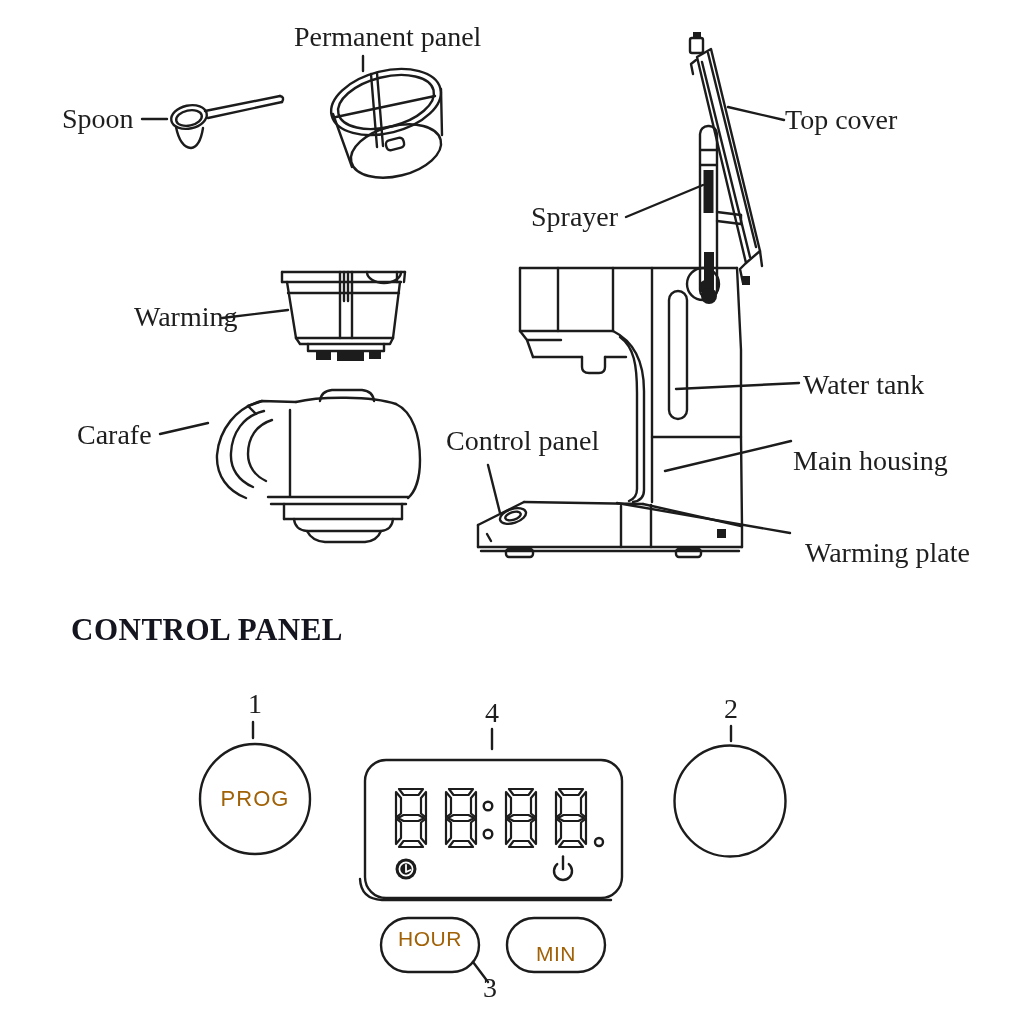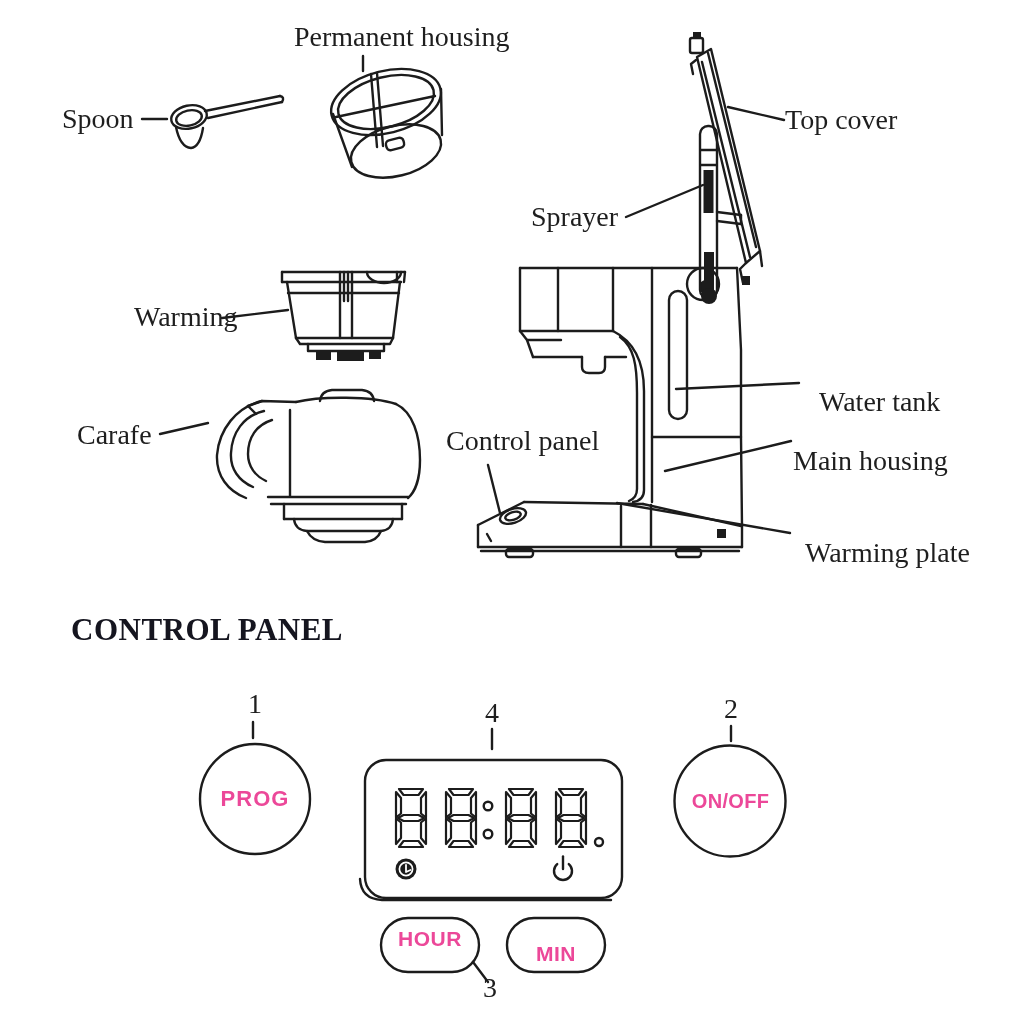--- a/index.html
+++ b/index.html
@@ -10,21 +10,21 @@
   }
   svg.canvas { position:absolute; left:0; top:0; }
   .ln  { fill:none; stroke:#1c1c1c; stroke-width:2.4; stroke-linecap:round; stroke-linejoin:round; }
   .fl  { fill:#1c1c1c; stroke:none; }
   #seg8 path { fill:#ffffff; stroke:#1c1c1c; stroke-width:2.2; stroke-linejoin:round; }
   .label   { position:absolute; font-size:28px; white-space:nowrap; color:#1e1e1e; }
   .callout { position:absolute; font-size:28px; color:#1e1e1e; width:20px; text-align:center; }
   .heading { position:absolute; left:71px; top:612px; font-size:31px; font-weight:bold;
              letter-spacing:.5px; color:#15151f; white-space:nowrap; }
   .btnlabel{ position:absolute; display:flex; align-items:center; justify-content:center;
-             font-family:"Liberation Sans","DejaVu Sans",sans-serif; font-weight:700; color:#ec4899; }
+             font-family:"Liberation Sans","DejaVu Sans",sans-serif; font-weight:400; color:#a16207; }
   .bl-prog  { left:200px; top:744px; width:110px; height:110px; font-size:22px; letter-spacing:1px; }
   .bl-onoff { left:675px; top:746px; width:111px; height:111px; font-size:20px; letter-spacing:.3px; }
   .bl-hour  { left:381px; top:918px; width:98px;  height:42px;  font-size:21px; letter-spacing:.5px; }
   .bl-min   { left:507px; top:918px; width:98px;  height:72px;  font-size:21px; letter-spacing:.5px; }
   .display-hit { position:absolute; left:365px; top:760px; width:257px; height:138px; }
   .sr { position:absolute; width:1px; height:1px; overflow:hidden; clip:rect(0 0 0 0); white-space:nowrap; }
 </style>
 </head>
 <body>
 
@@ -206,40 +206,39 @@
         <path d="M 406,872 L 406,865 M 406,872 L 410.5,870" stroke="#ffffff" stroke-width="1.8" fill="none" stroke-linecap="round"></path>
       </g>
 
       <g>
         <path class="ln" d="M 557.2,864.1 A 9,9 0 1 0 568.8,864.1" stroke-width="3.4"></path>
         <path class="ln" d="M 563,856.5 V 869" stroke-width="3.4"></path>
       </g>
     </g>
   </svg>
 
-  <div class="label" style="left:294px; top:21px;">Permanent housing</div>
+  <div class="label" style="left:294px; top:21px;">Permanent panel</div>
   <div class="label" style="left:62px;  top:103px;">Spoon</div>
   <div class="label" style="left:785px; top:104px;text-align:right;">Top cover</div>
   <div class="label" style="left:531px; top:201px;">Sprayer</div>
   <div class="label" style="left:134px; top:301px;">Warming</div>
-  <div class="label" style="left:803px; top:386px;margin-left:16px;">Water tank</div>
+  <div class="label" style="left:803px; top:369px;">Water tank</div>
   <div class="label" style="left:446px; top:425px;">Control panel</div>
   <div class="label" style="left:793px; top:445px;">Main housing</div>
   <div class="label" style="left:77px;  top:419px;">Carafe</div>
   <div class="label" style="left:805px; top:537px;">Warming plate</div>
 
   <div class="heading">CONTROL PANEL</div>
 
   <div class="callout" style="left:245px; top:688px;">1</div>
   <div class="callout" style="left:482px; top:697px;">4</div>
   <div class="callout" style="left:721px; top:693px;">2</div>
   <div class="callout" style="left:480px; top:972px;">3</div>
 
   <div class="btnlabel bl-prog">PROG</div>
-  <div class="btnlabel bl-onoff">ON/OFF</div>
   <div class="btnlabel bl-hour">HOUR</div>
   <div class="btnlabel bl-min">MIN</div>
 
   <div class="display-hit" aria-label="88:88">
     <span class="sr">88:88</span>
   </div>
 
 </div>
 
 </body></html>

